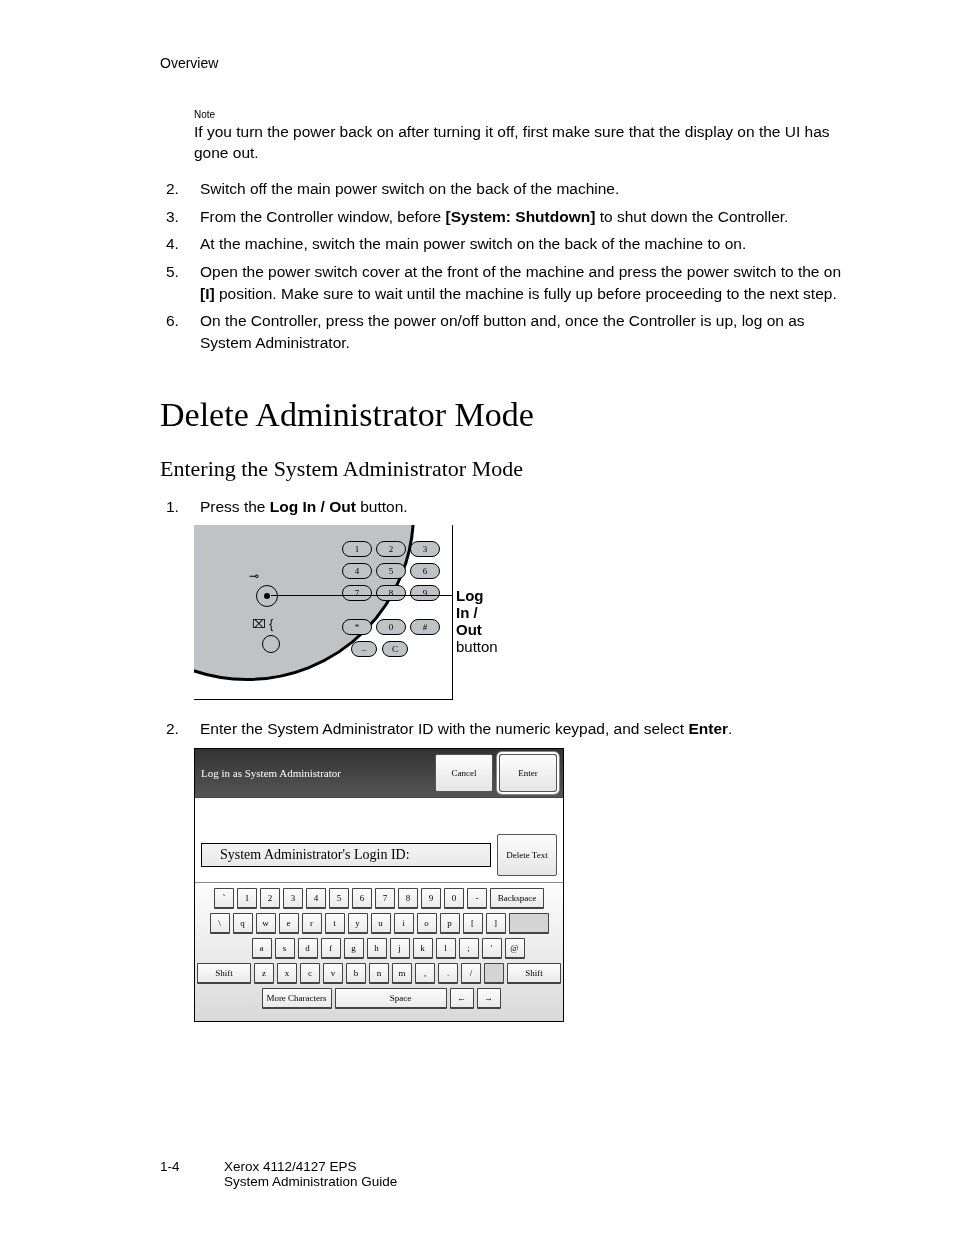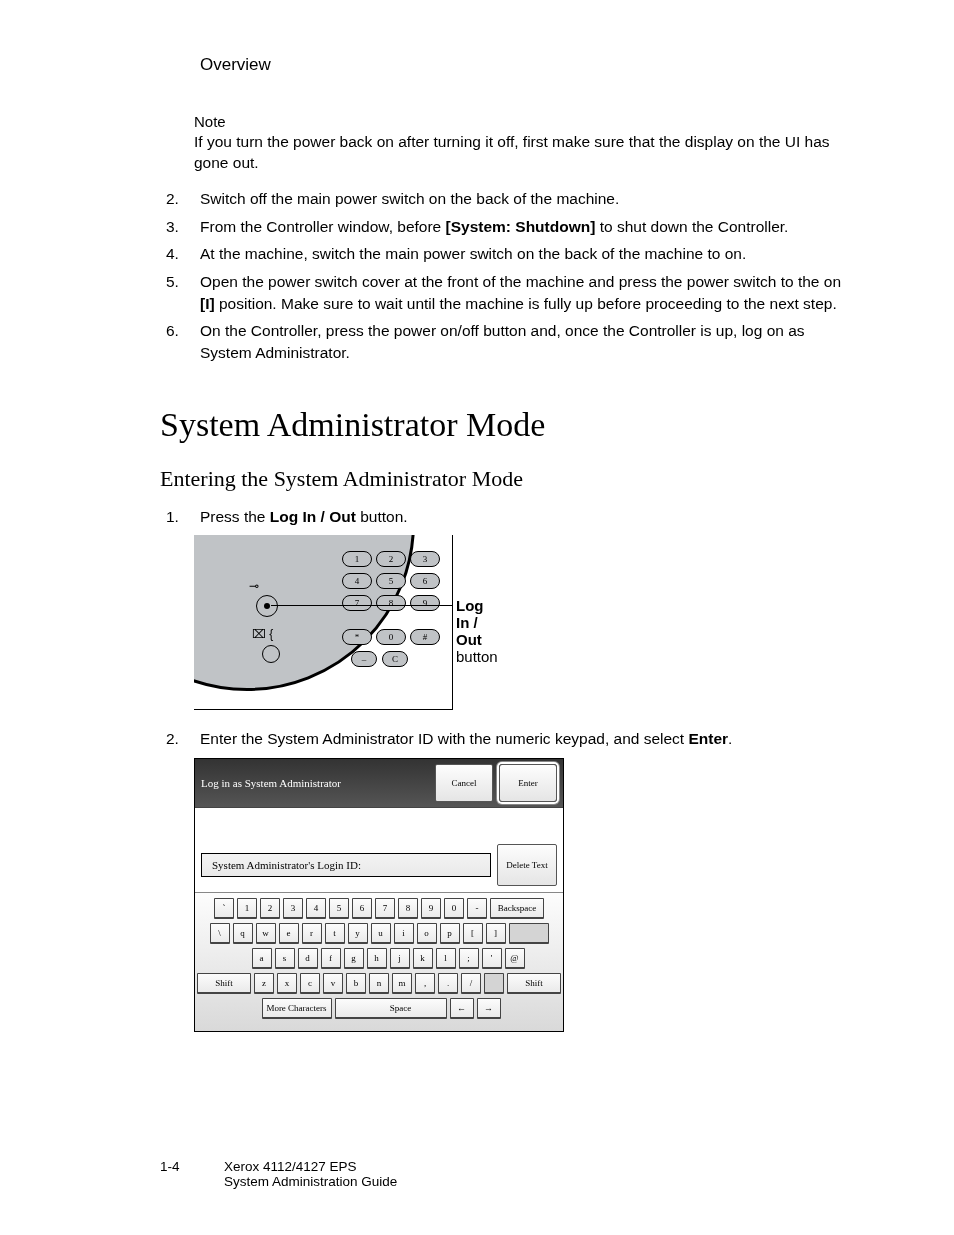--- a/index.html
+++ b/index.html
@@ -12,29 +12,28 @@
     height: 1235px;
     position: relative;
   }
   .page {
     padding: 55px 100px 40px 160px;
     box-sizing: border-box;
     height: 100%;
     position: relative;
   }
   .header {
-    font-size: 17px;
+    font-size: 14px;
     margin-bottom: 38px;
-    margin-left: 40px;
   }
   .indent {
     margin-left: 34px;
   }
   .note-label {
-    font-size: 15px;
+    font-size: 10px;
   }
   .note-text {
     font-size: 15.5px;
     line-height: 1.35;
     margin-top: 2px;
   }
   ol.steps {
     list-style: none;
     padding: 0;
     margin: 14px 0 0 0;
@@ -145,21 +144,21 @@
     color:#000; border:1px solid #555; border-radius:2px;
     font-size:9px; padding:13px 0; text-align:center;
   }
   .uibtn.enter { box-shadow: 0 0 0 2px #fff, 0 0 0 3px #888; border-radius:3px; }
   .inputrow {
     margin: 36px 6px 6px 6px;
     display:flex; gap:6px; align-items:center;
   }
   .id-field {
     flex:1; height:22px; border:1px solid #000; background: linear-gradient(#f3f3f3,#e9e9e9);
-    font-size:11px; display:flex; align-items:center; padding-left:10px;
+    font-size:14px; display:flex; align-items:center; padding-left:18px;
   }
   .kbd {
     background: linear-gradient(#fdfdfd,#d9d9d9);
     border-top:1px solid #888;
     padding:5px 6px 8px 6px;
   }
   .krow { display:flex; gap:3px; margin-bottom:4px; justify-content:center; }
   .kkey {
     min-width:18px; height:18px; font-size:9px;
     border:1px solid #444; border-bottom-width:2px;
@@ -208,21 +207,21 @@
         <span class="txt">
           <span>Open the power switch cover at the front of the machine and press the power switch to the on </span><span class="bold">[I]</span><span> position. Make sure to wait until the machine is fully up before proceeding to the next step.</span>
         </span>
       </li>
     <li>
         <span class="num">6.</span>
         <span class="txt">On the Controller, press the power on/off button and, once the Controller is up, log on as System Administrator.</span>
       </li>
   </ol>
 
-  <h1 class="section">System Administrator Mode</h1>
+  <h1 class="section">Delete Administrator Mode</h1>
   <h2 class="subsection">Entering the System Administrator Mode</h2>
 
   <ol class="steps">
     <li>
         <span class="num">1.</span>
         <span class="txt">
           <span>Press the </span><span class="bold">Log In / Out</span><span> button.</span>
         </span>
       </li>
   </ol>

